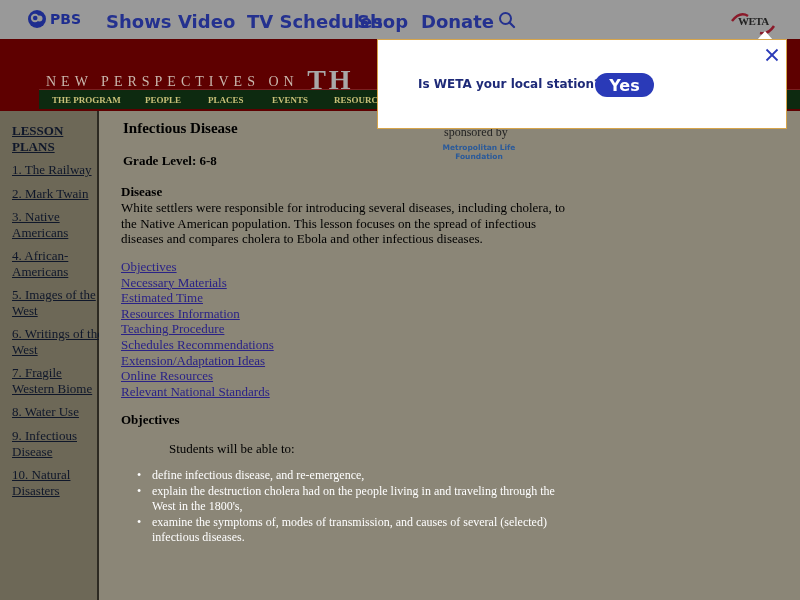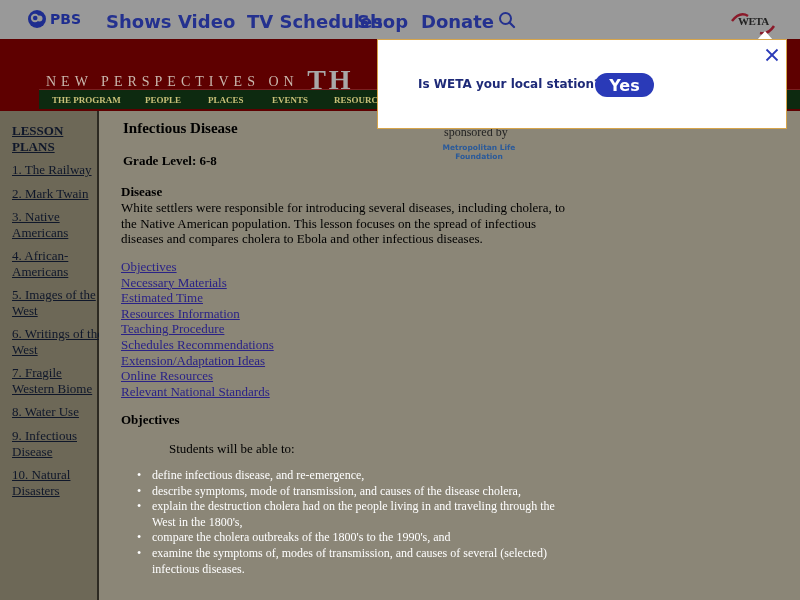--- a/index.html
+++ b/index.html
@@ -133,23 +133,21 @@
     <a>Schedules Recommendations</a>
     <a>Extension/Adaptation Ideas</a>
     <a>Online Resources</a>
     <a>Relevant National Standards</a>
   </div>
 
   <div class="t obj-h">Objectives</div>
   <div class="t obj-intro">Students will be able to:</div>
   <ul class="obj-list">
     <li>define infectious disease, and re-emergence,</li>
-    <li>describe symptoms, mode of transmission, and causes of the disease cholera,</li>
     <li>explain the destruction cholera had on the people living in and traveling through the West in the 1800's,</li>
-    <li>compare the cholera outbreaks of the 1800's to the 1990's, and</li>
     <li>examine the symptoms of, modes of transmission, and causes of several (selected) infectious diseases.</li>
   </ul>
 </div>
 
 <div class="popup-caret"></div>
 <div class="popup">
   <span class="popup-q">Is WETA your local station?</span>
   <button class="btn-yes">Yes</button>
   <svg class="popup-close" viewBox="0 0 14 14">
     <line x1="1.5" y1="1.5" x2="12.5" y2="12.5" stroke="#2a3ab8" stroke-width="1.8"></line>

